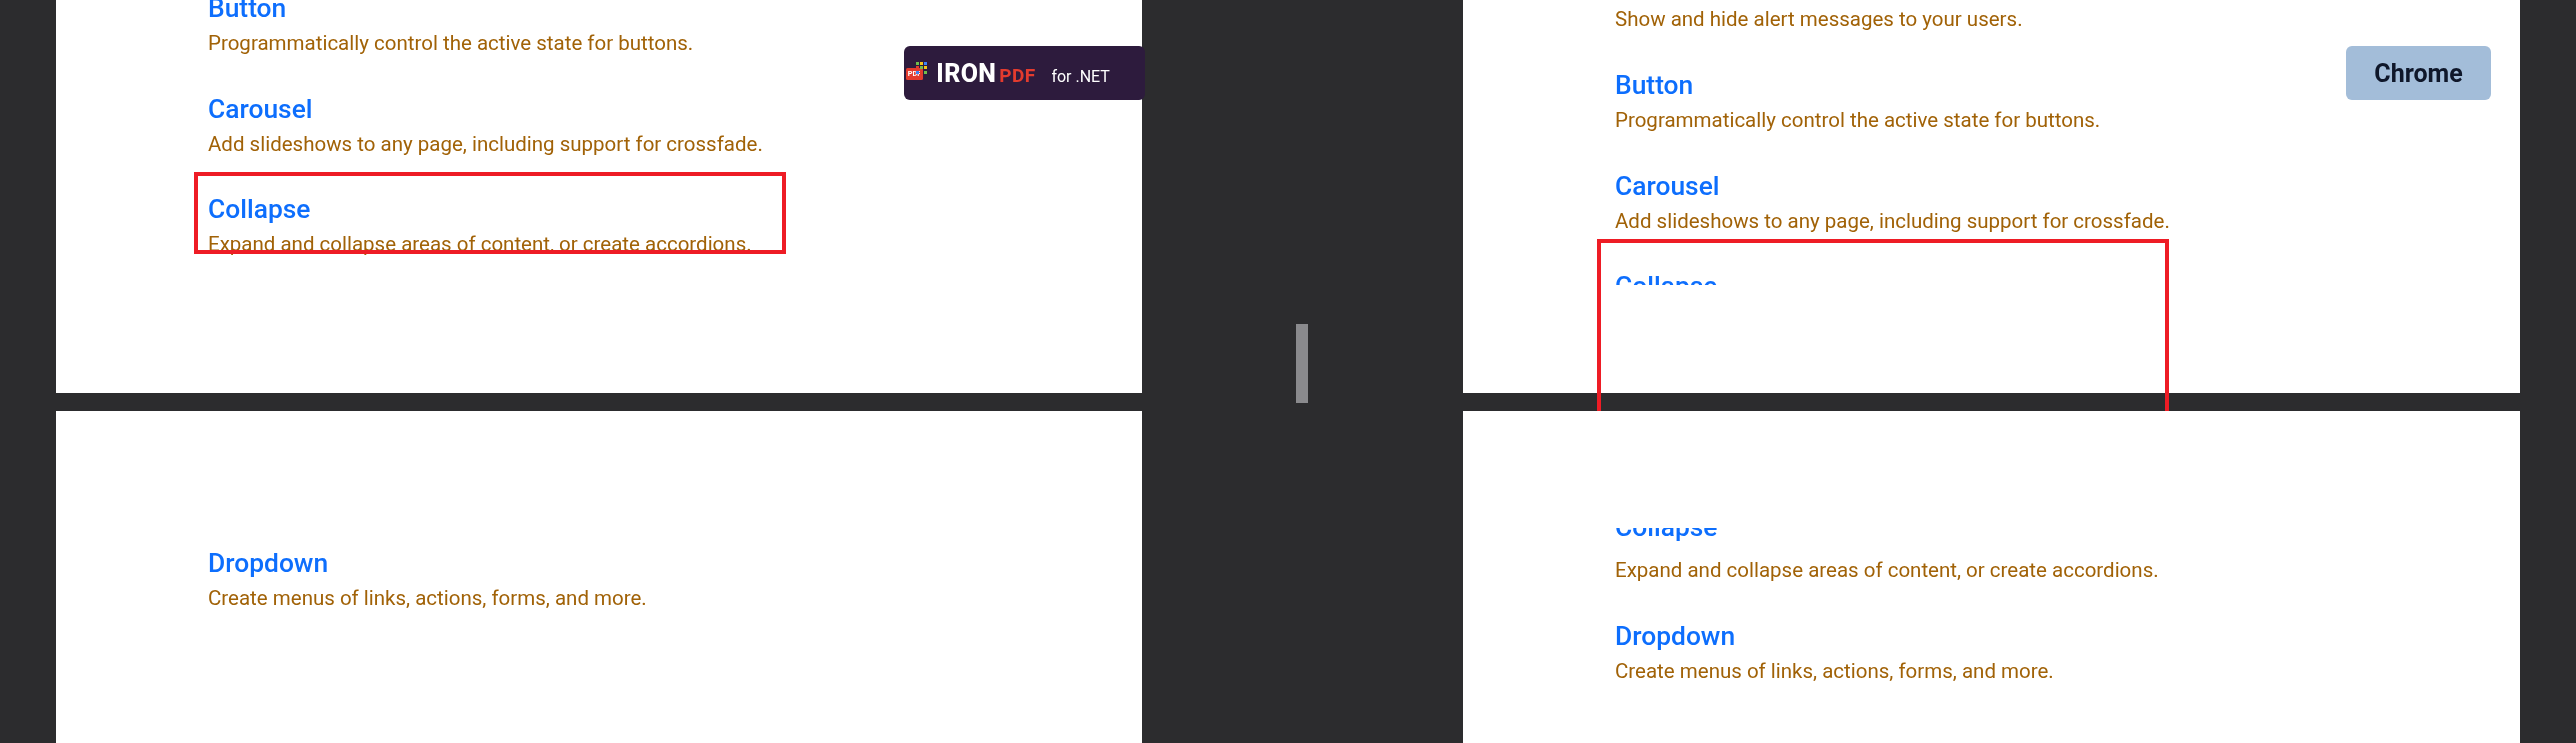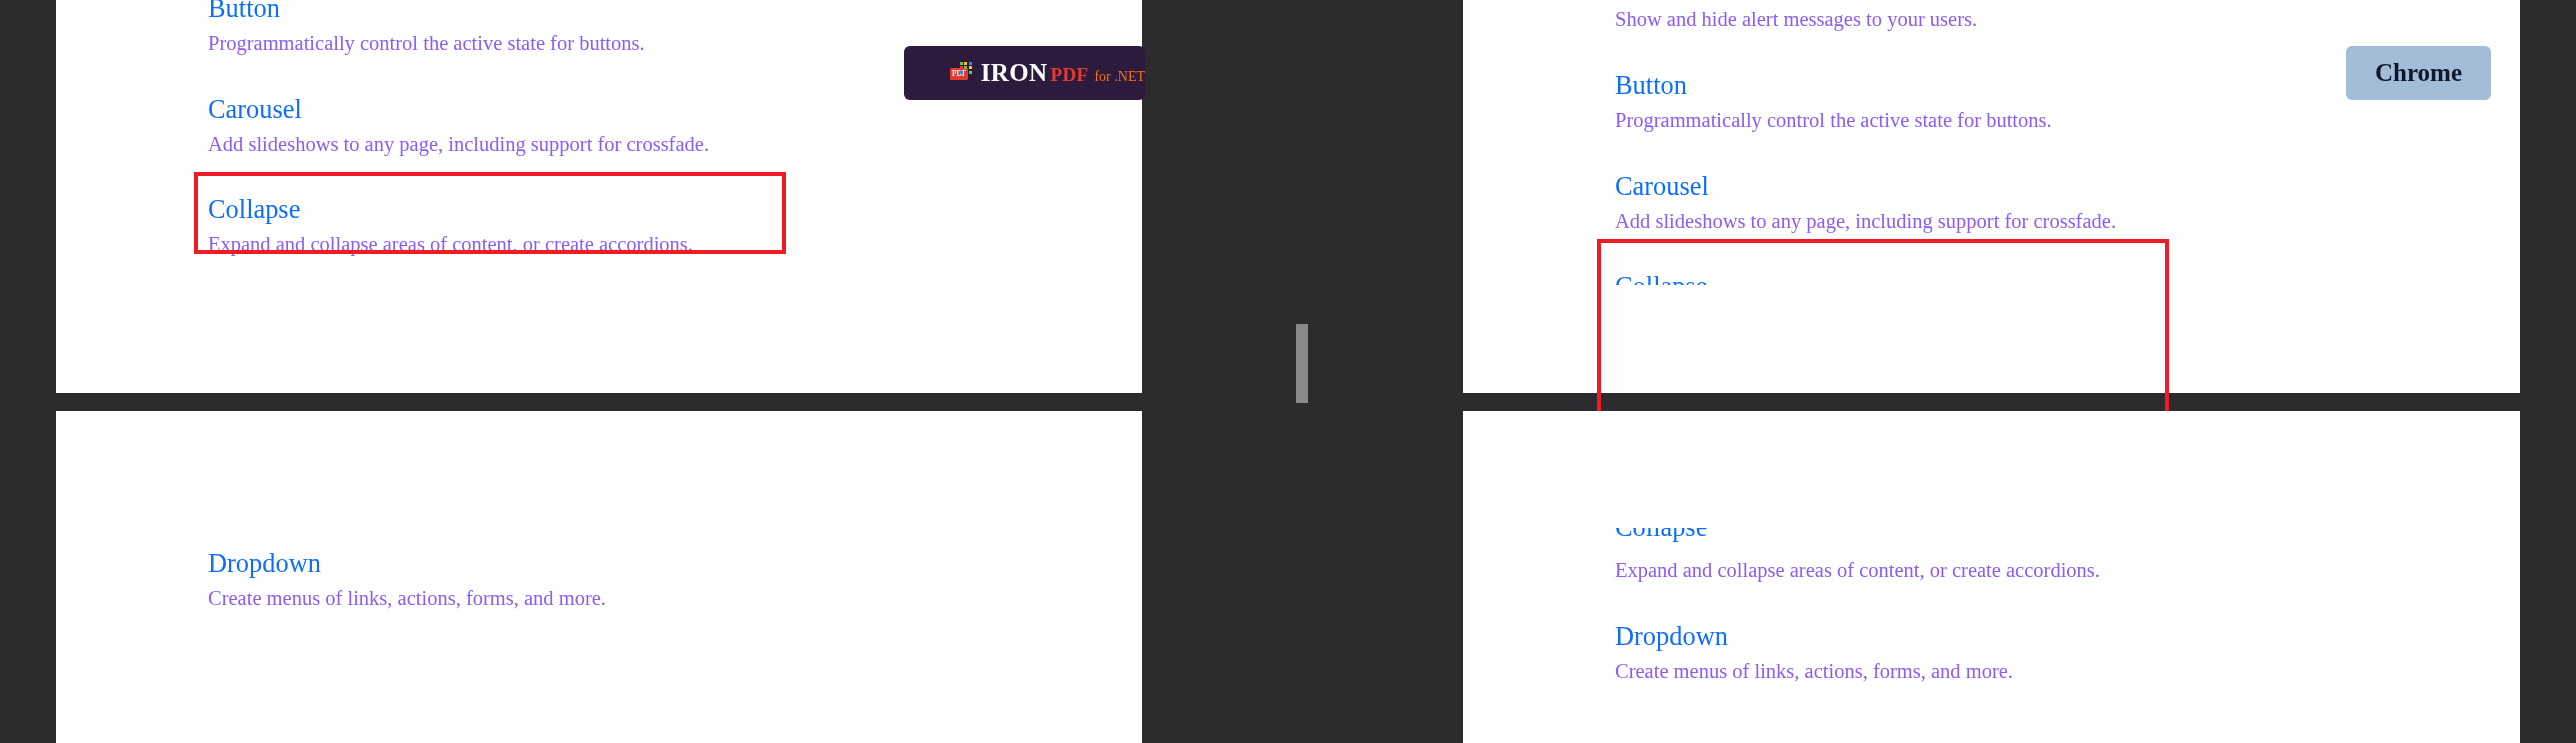--- a/index.html
+++ b/index.html
@@ -8,21 +8,20 @@
     height: 743px;
     font-family: -apple-system, BlinkMacSystemFont, "Segoe UI", Roboto, "Helvetica Neue", Arial, sans-serif;
     background: #2c2c2e;
     overflow: hidden;
   }
 
   .stage {
     position: relative;
     width: 2576px;
     height: 563px;
-    font-family: Liberation Serif, serif;
   }
 
   .pane {
     position: absolute;
     background: #ffffff;
   }
 
   
   .pane-left-top    { left: 56px;  top: 0px;   width: 1086px; height: 393px; }
   .pane-left-bottom { left: 56px;  top: 411px; width: 1086px; height: 332px; }
@@ -39,21 +38,21 @@
     color: #0d6efd;
     font-size: 26.4px;
     font-weight: 500;
     line-height: 1.2;
     margin-bottom: 4.4px;
   }
   .comp-title.cut-top {
     overflow: hidden;
   }
   .comp-desc {
-    color: #8b5cf6;
+    color: #a16207;
     font-size: 20.5px;
     font-weight: 400;
     line-height: 1.45;
   }
 
   .entry { margin-bottom: 35px; }
 
   .red-box {
     position: absolute;
     border: 4.4px solid #ee1c25;
@@ -63,21 +62,21 @@
   .ironpdf-badge {
     position: absolute;
     left: 848px;
     top: 46px;
     width: 241px;
     height: 54px;
     background: #2d1b3d;
     border-radius: 5.9px;
     display: flex;
     align-items: center;
-    justify-content: flex-end;
+    justify-content: flex-start;
     gap: 7.3px;
     color: #fff;
   }
   .ironpdf-icon {
     width: 25px;
     height: 25px;
     position: relative;
   }
   .ironpdf-icon-pdf {
     position: absolute;
@@ -99,21 +98,21 @@
   }
   .ironpdf-dots span { width:2.9px; height:2.9px; }
   .d-g { background:#6fbf4b; }
   .d-y { background:#f5c518; }
   .d-b { background:#3b82f6; }
   .d-r { background:#e33b2e; }
 
   .ironpdf-text { display: flex; align-items: baseline; gap: 2.9px; }
   .ironpdf-iron { font-size: 25px; font-weight: 800; letter-spacing: 0.4px; }
   .ironpdf-pdf  { font-size: 19px; font-weight: 700; color: #e33b2e; letter-spacing: 0.4px; }
-  .ironpdf-for  { font-size: 14px; font-weight: 400; color: #f97316; margin-left: 3px; }
+  .ironpdf-for  { font-size: 16px; font-weight: 400; color: #ffffff; margin-left: 13px; }
 
   .chrome-badge {
     position: absolute;
     right: 29px;
     top: 46px;
     width: 145px;
     height: 54px;
     background: #a3bdd9;
     border-radius: 5.9px;
     display: flex;

